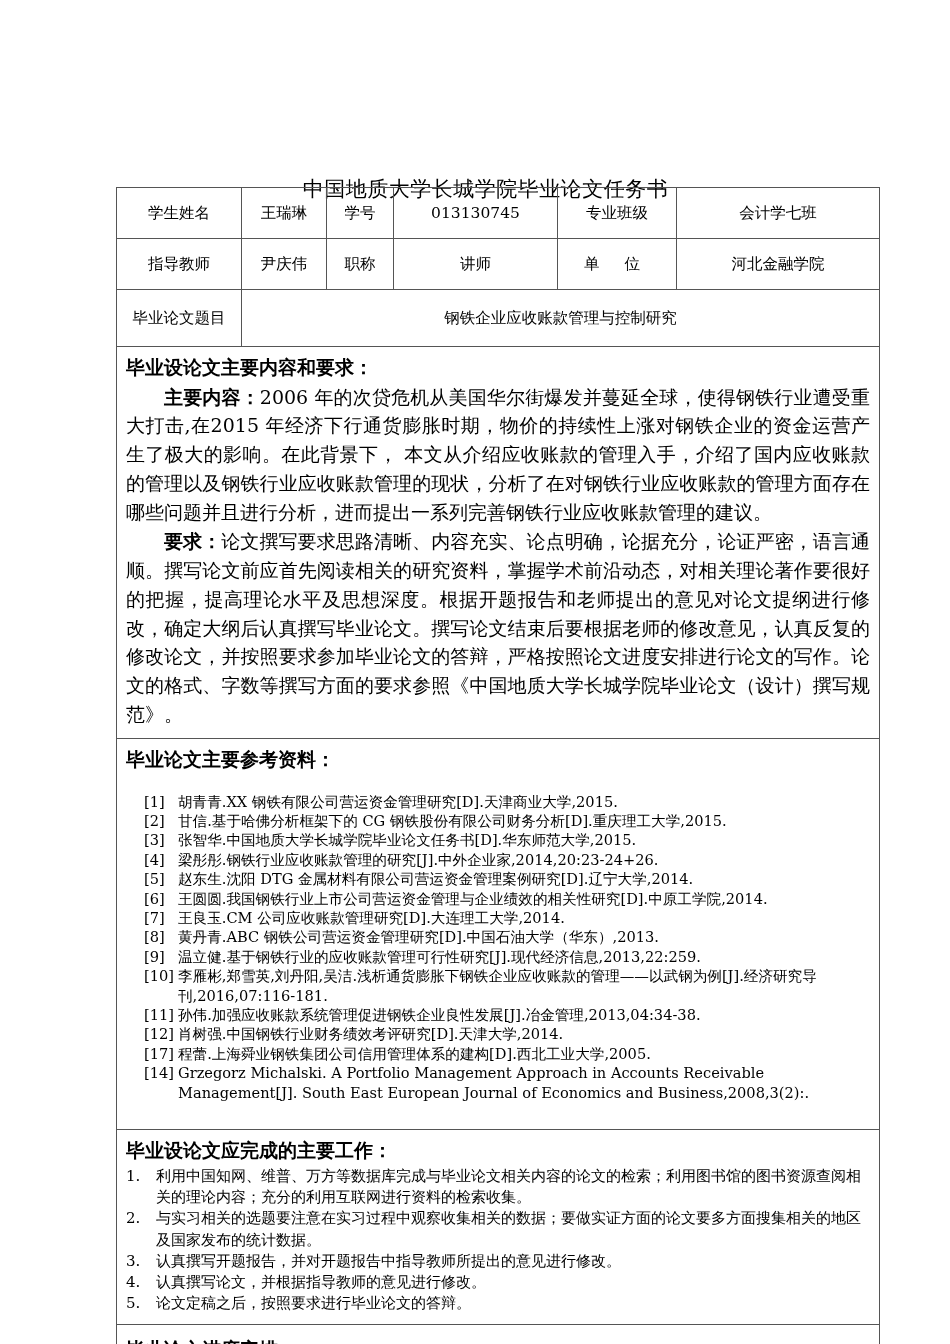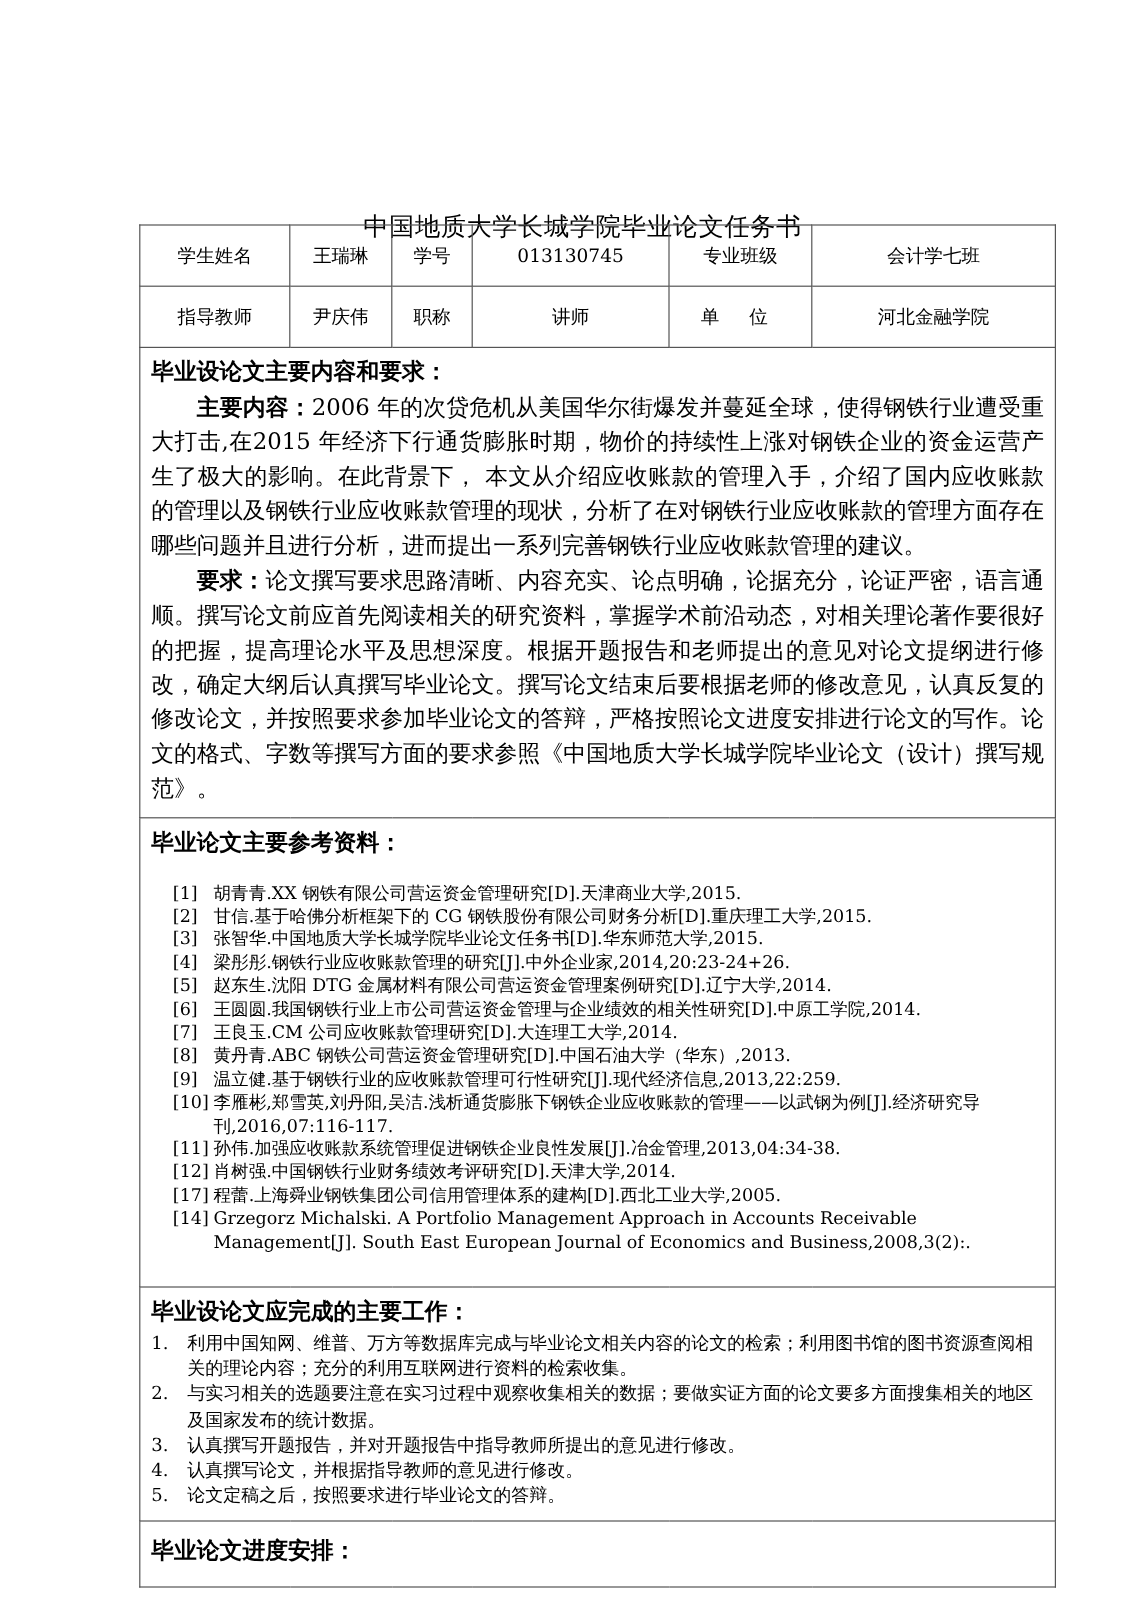--- a/index.html
+++ b/index.html
@@ -165,20 +165,24 @@
         <td class="c-center">会计学七班</td>
       </tr>
       <tr class="info-row">
         <td class="c-center">指导教师</td>
         <td class="c-center">尹庆伟</td>
         <td class="c-center">职称</td>
         <td class="c-center">讲师</td>
         <td class="c-center spaced">单  位</td>
         <td class="c-center">河北金融学院</td>
       </tr>
+      <tr class="topic-row">
+        <td class="c-center">毕业论文题目</td>
+        <td class="c-center" colspan="5">钢铁企业应收账款管理与控制研究</td>
+      </tr>
 
       <tr>
         <td class="block-cell" colspan="6">
           <div class="sec-head">毕业设论文主要内容和要求：</div>
           <p class="para indent"><span class="lead">主要内容：</span><span>2006 年的次贷危机从美国华尔街爆发并蔓延全球，使得钢铁行业遭受重大打击,在2015 年经济下行通货膨胀时期，物价的持续性上涨对钢铁企业的资金运营产生了极大的影响。在此背景下， 本文从介绍应收账款的管理入手，介绍了国内应收账款的管理以及钢铁行业应收账款管理的现状，分析了在对钢铁行业应收账款的管理方面存在哪些问题并且进行分析，进而提出一系列完善钢铁行业应收账款管理的建议。</span></p>
           <p class="para indent"><span class="lead">要求：</span><span>论文撰写要求思路清晰、内容充实、论点明确，论据充分，论证严密，语言通顺。撰写论文前应首先阅读相关的研究资料，掌握学术前沿动态，对相关理论著作要很好的把握，提高理论水平及思想深度。根据开题报告和老师提出的意见对论文提纲进行修改，确定大纲后认真撰写毕业论文。撰写论文结束后要根据老师的修改意见，认真反复的修改论文，并按照要求参加毕业论文的答辩，严格按照论文进度安排进行论文的写作。论文的格式、字数等撰写方面的要求参照《中国地质大学长城学院毕业论文（设计）撰写规范》。</span></p>
         </td>
       </tr>
 
       <tr>
@@ -187,21 +191,21 @@
           <ul class="reflist">
             <li><span class="num">[1]</span><span>胡青青.XX 钢铁有限公司营运资金管理研究[D].天津商业大学,2015.</span></li>
             <li><span class="num">[2]</span><span>甘信.基于哈佛分析框架下的 CG 钢铁股份有限公司财务分析[D].重庆理工大学,2015.</span></li>
             <li><span class="num">[3]</span><span>张智华.中国地质大学长城学院毕业论文任务书[D].华东师范大学,2015.</span></li>
             <li><span class="num">[4]</span><span>梁彤彤.钢铁行业应收账款管理的研究[J].中外企业家,2014,20:23-24+26.</span></li>
             <li><span class="num">[5]</span><span>赵东生.沈阳 DTG 金属材料有限公司营运资金管理案例研究[D].辽宁大学,2014.</span></li>
             <li><span class="num">[6]</span><span>王圆圆.我国钢铁行业上市公司营运资金管理与企业绩效的相关性研究[D].中原工学院,2014.</span></li>
             <li><span class="num">[7]</span><span>王良玉.CM 公司应收账款管理研究[D].大连理工大学,2014.</span></li>
             <li><span class="num">[8]</span><span>黄丹青.ABC 钢铁公司营运资金管理研究[D].中国石油大学（华东）,2013.</span></li>
             <li><span class="num">[9]</span><span>温立健.基于钢铁行业的应收账款管理可行性研究[J].现代经济信息,2013,22:259.</span></li>
-            <li><span class="num">[10]</span><span>李雁彬,郑雪英,刘丹阳,吴洁.浅析通货膨胀下钢铁企业应收账款的管理——以武钢为例[J].经济研究导刊,2016,07:116-117.</span></li>
+            <li><span class="num">[10]</span><span>李雁彬,郑雪英,刘丹阳,吴洁.浅析通货膨胀下钢铁企业应收账款的管理——以武钢为例[J].经济研究导刊,2016,07:116-181.</span></li>
             <li><span class="num">[11]</span><span>孙伟.加强应收账款系统管理促进钢铁企业良性发展[J].冶金管理,2013,04:34-38.</span></li>
             <li><span class="num">[12]</span><span>肖树强.中国钢铁行业财务绩效考评研究[D].天津大学,2014.</span></li>
             <li><span class="num">[17]</span><span>程蕾.上海舜业钢铁集团公司信用管理体系的建构[D].西北工业大学,2005.</span></li>
             <li><span class="num">[14]</span><span>Grzegorz Michalski. A Portfolio Management Approach in Accounts Receivable Management[J]. South East European Journal of Economics and Business,2008,3(2):.</span></li>
           </ul>
         </td>
       </tr>
 
       <tr>
         <td class="block-cell" colspan="6">

